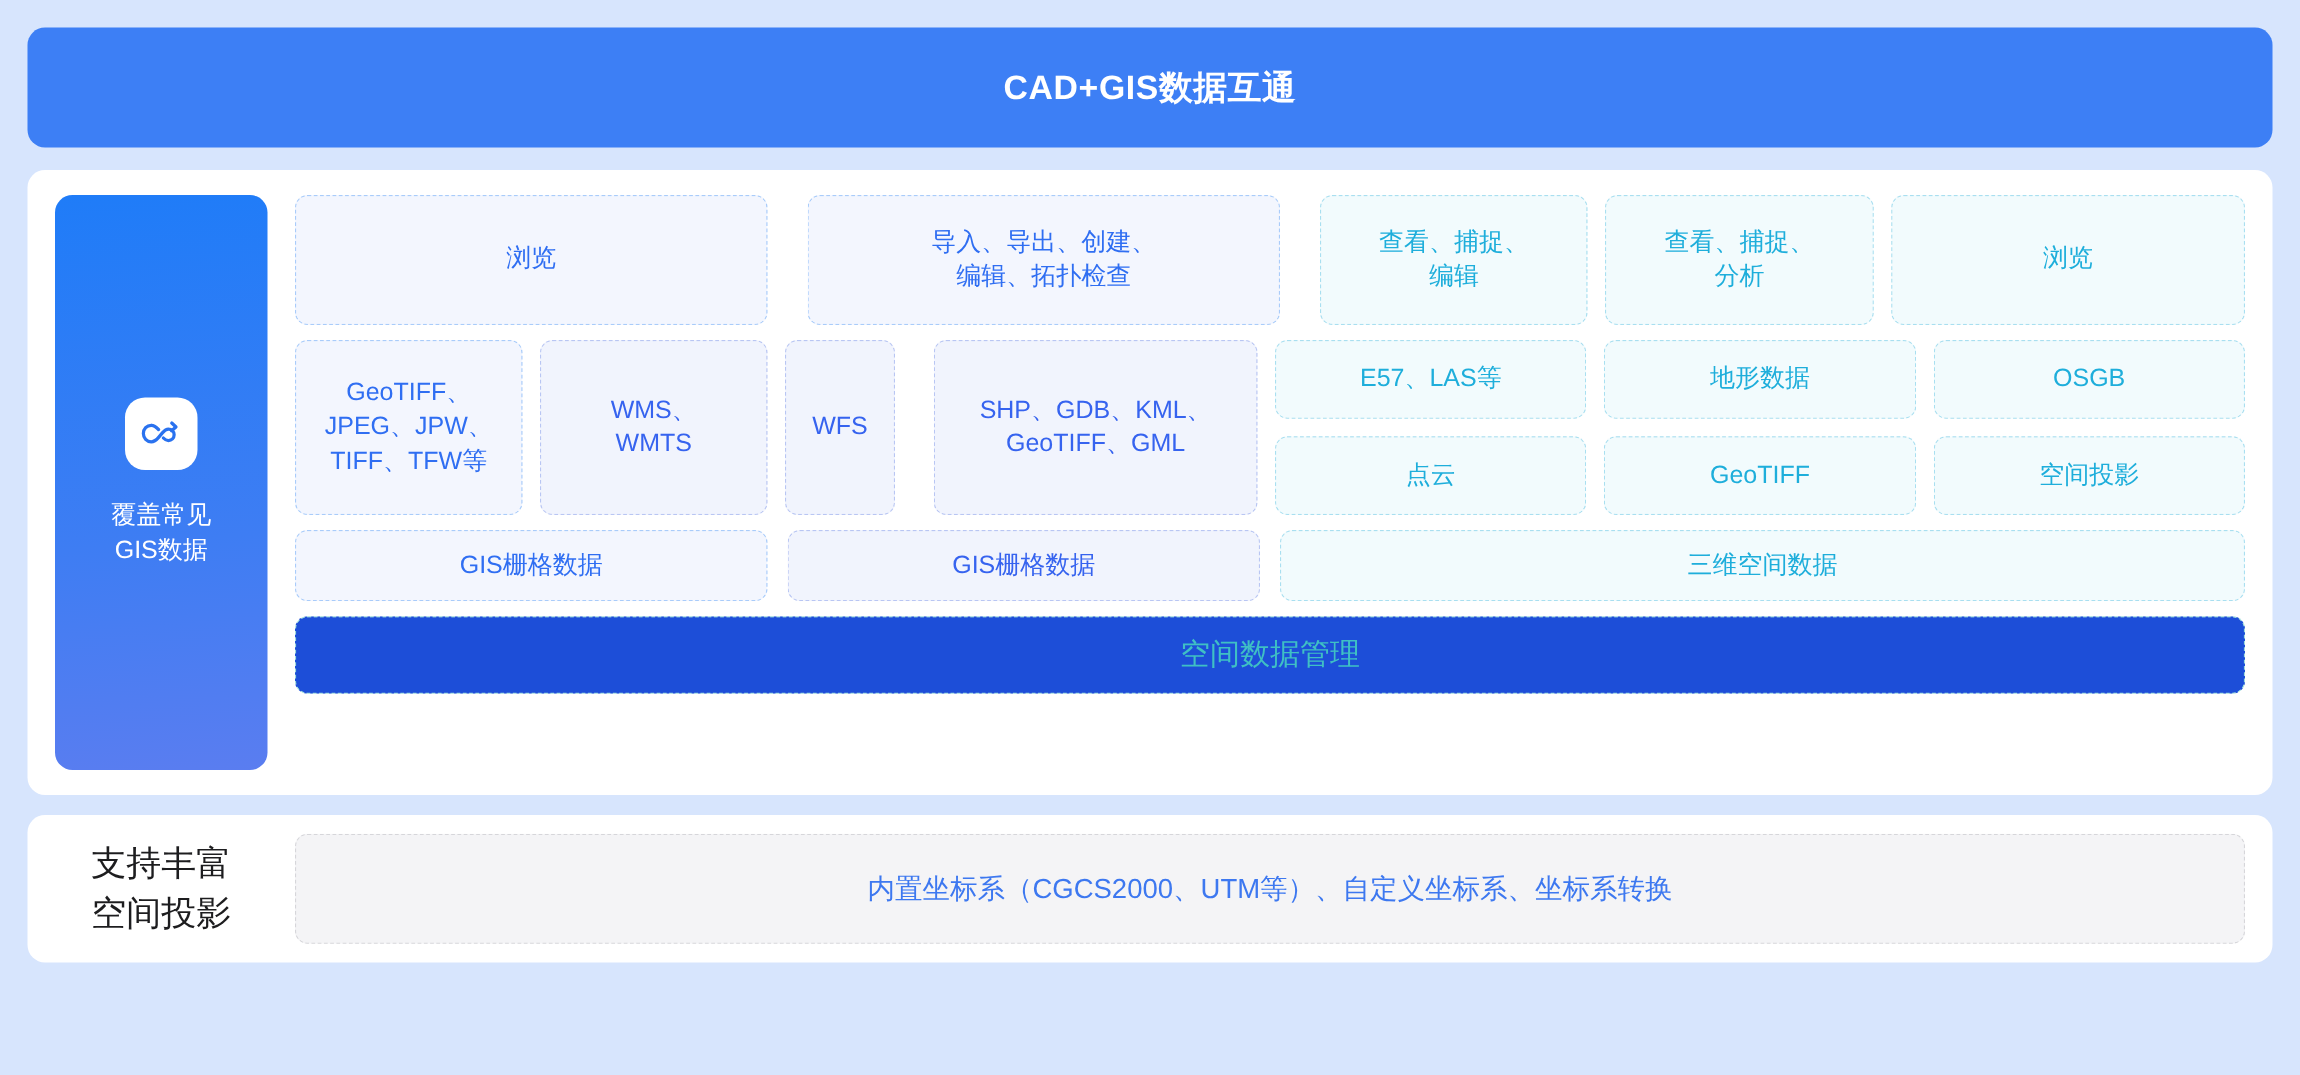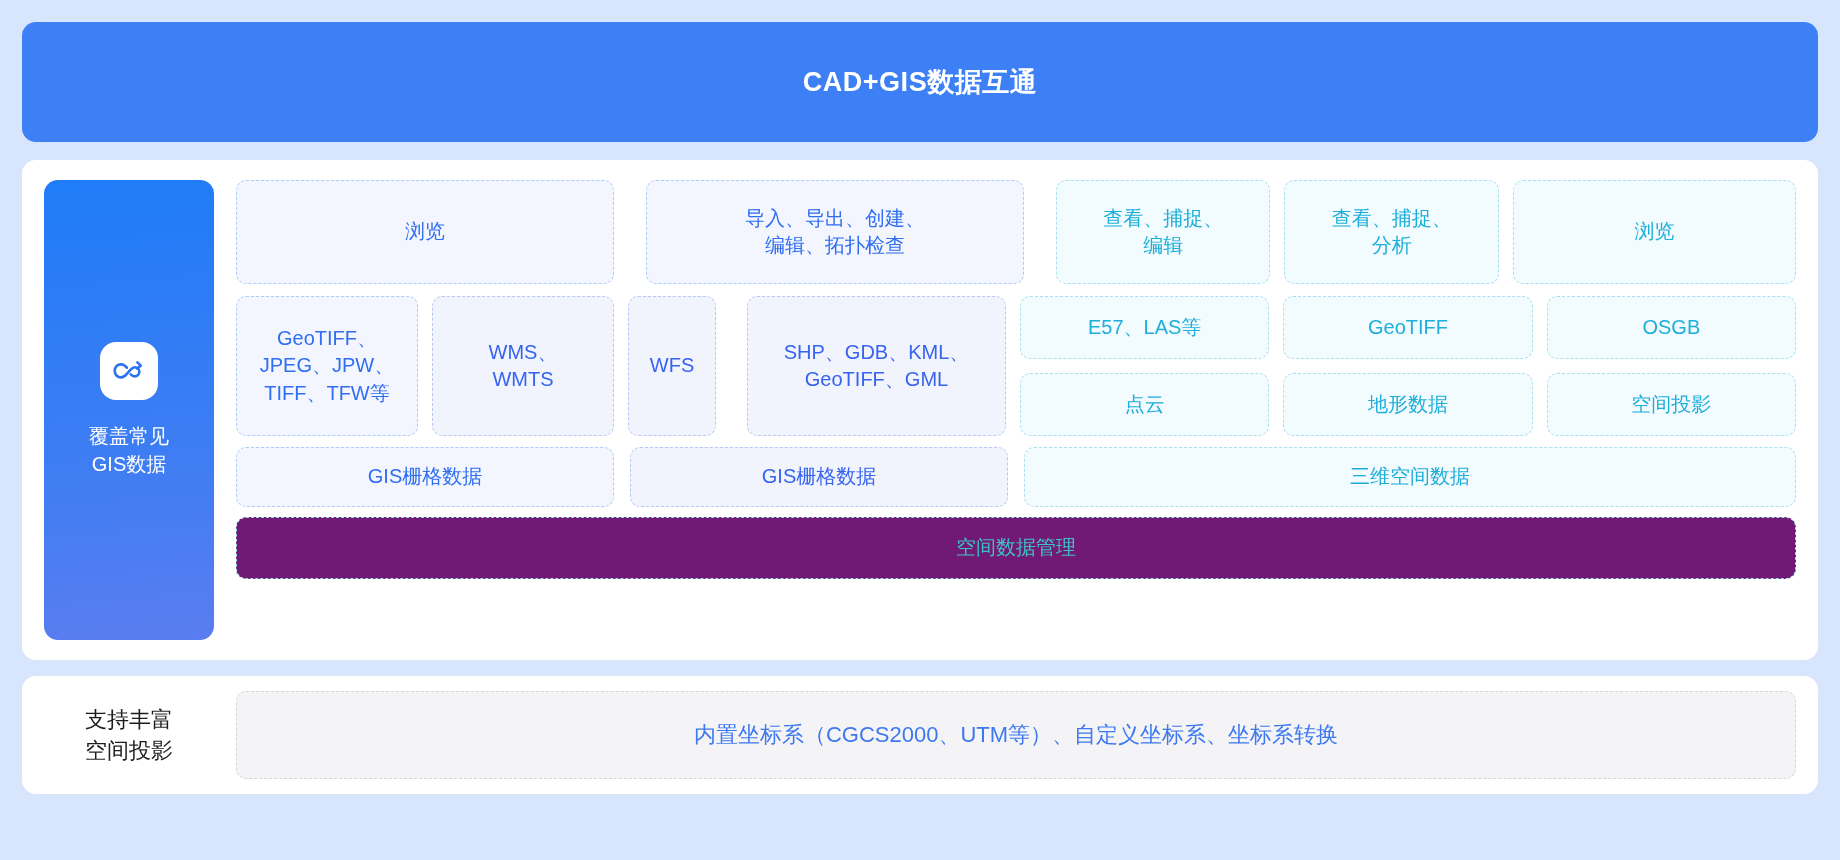--- a/index.html
+++ b/index.html
@@ -6,21 +6,21 @@
   body{
     width:1840px;height:860px;
     background:#d7e5fd;
     font-family:"Liberation Sans","DejaVu Sans",sans-serif;
     overflow:hidden;
   }
   .page{position:relative;width:1840px;height:860px;box-sizing:border-box;padding:22px 22px 0 22px;}
 
   
   .header{
-    height:120px;border-radius:14px;
+    height:96px;border-radius:14px;
     background:#3d7ff5;
     display:flex;align-items:center;justify-content:center;
   }
   .header-title{color:#ffffff;font-size:27px;font-weight:bold;letter-spacing:.5px;}
 
   
   .main-card{
     margin-top:18px;height:500px;background:#ffffff;border-radius:14px;
     box-sizing:border-box;padding:20px 22px;
     display:flex;gap:22px;
@@ -53,26 +53,26 @@
     background:#f3f6fe;border:1.5px dashed #a9ccfa;color:#2f6ef2;font-size:20px;
   }
   .c-blue-deep{
     background:#f1f4fd;border:1.5px dashed #b9c6f3;color:#3663ef;font-size:20px;
   }
   
   .c-cyan{
     background:#f2fbfd;border:1.5px dashed #a9dff0;color:#1eaedb;font-size:20px;
   }
   .c-teal{
-    background:#701a75;border:1.5px dashed #9fdcdb;color:#3fc0c4;font-size:20px;
+    background:#1d4ed8;border:1.5px dashed #9fdcdb;color:#3fc0c4;font-size:24px;
   }
 
   .row-ops{height:104px;display:flex;gap:32px;}
   .row-fmt{height:140px;display:flex;gap:14px;}
-  .row-cat{height:57px;display:flex;gap:16px;align-items:center;}
+  .row-cat{height:57px;display:flex;gap:16px;}
 
   .ops-full{flex:1;}
   .fmt-a{flex:1;}
   .fmt-b{flex:1;}
   .wfs{flex:0 0 88px;}
   .shp{flex:1;}
   .three-sub{flex:1;display:flex;gap:14px;}
   .three-col{flex:1;display:flex;flex-direction:column;gap:14px;}
   .three-ops{height:104px;display:flex;gap:14px;}
   .ops-cyan{flex:1;}
@@ -83,21 +83,21 @@
   .manage-card{flex:1;}
 
   
   .bottom-card{
     margin-top:16px;height:118px;background:#ffffff;border-radius:14px;
     box-sizing:border-box;padding:16px 22px;
     display:flex;align-items:center;gap:22px;
   }
   .bottom-label{
     width:170px;flex:0 0 170px;text-align:center;color:#1d1d1f;
-    font-size:22px;line-height:1.42;
+    font-size:28px;line-height:1.42;
   }
   .bottom-banner{
     flex:1;height:86px;border-radius:10px;background:#f4f4f6;
     border:1.5px dashed #d6d6da;color:#3d78f0;font-size:22px;
     display:flex;align-items:center;justify-content:center;text-align:center;
   }
 </style>
 </head>
 <body>
 
@@ -161,22 +161,22 @@
 GeoTIFF、GML</div>
           </div>
         </div>
         <div class="col-3d">
           <div class="three-sub">
             <div class="three-col">
               <div class="card c-cyan fmt-cyan">E57、LAS等</div>
               <div class="card c-cyan fmt-cyan">点云</div>
             </div>
             <div class="three-col">
+              <div class="card c-cyan fmt-cyan">地形数据</div>
               <div class="card c-cyan fmt-cyan">GeoTIFF</div>
-              <div class="card c-cyan fmt-cyan">地形数据</div>
             </div>
             <div class="three-col">
               <div class="card c-cyan fmt-cyan">OSGB</div>
               <div class="card c-cyan fmt-cyan">空间投影</div>
             </div>
           </div>
         </div>
       </div>
 
       <div class="row-cat">

